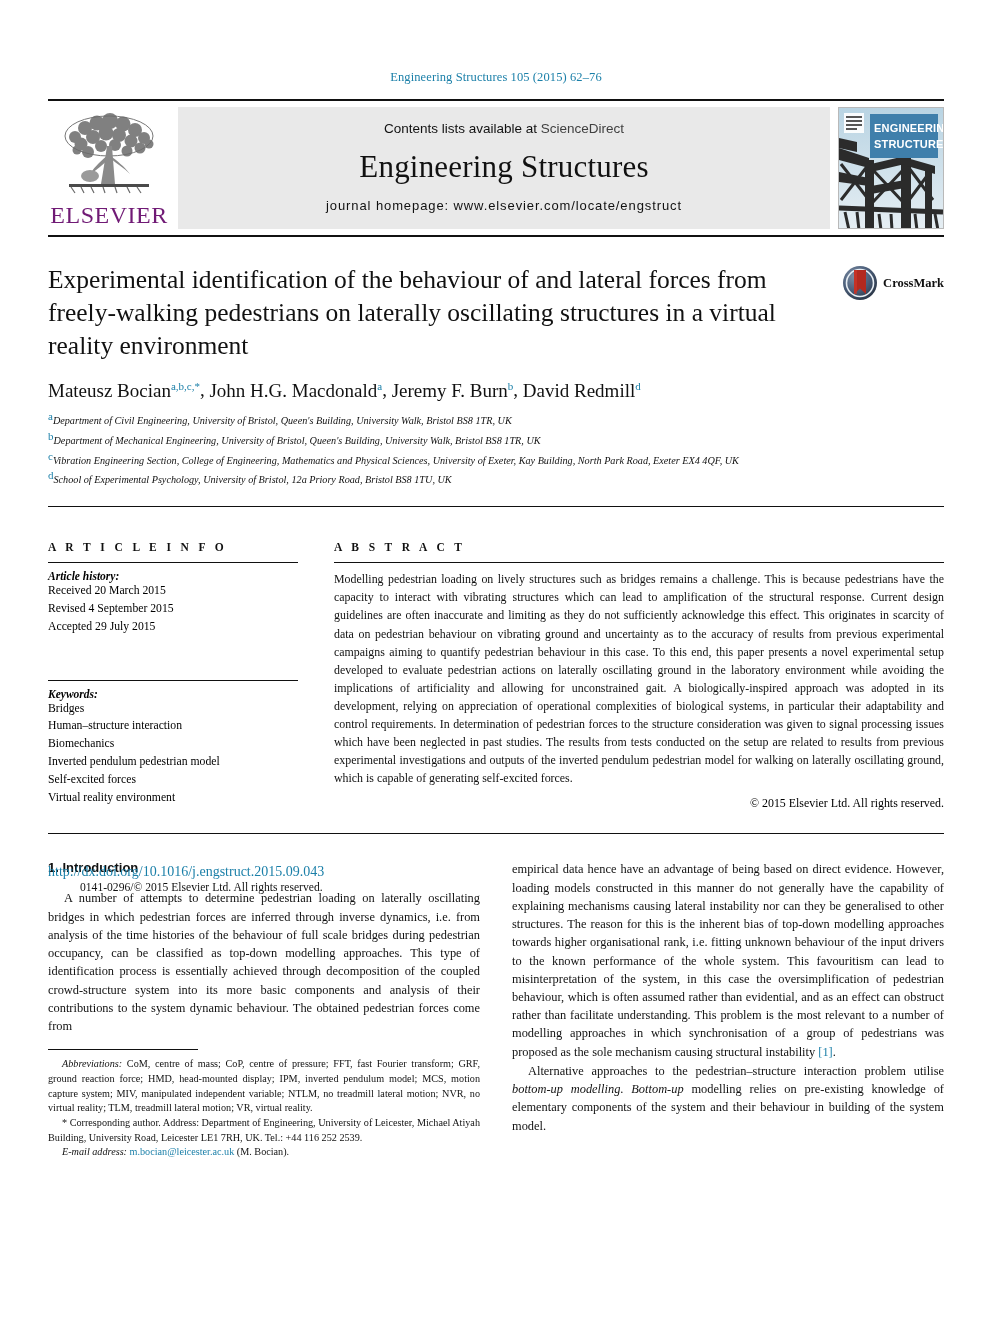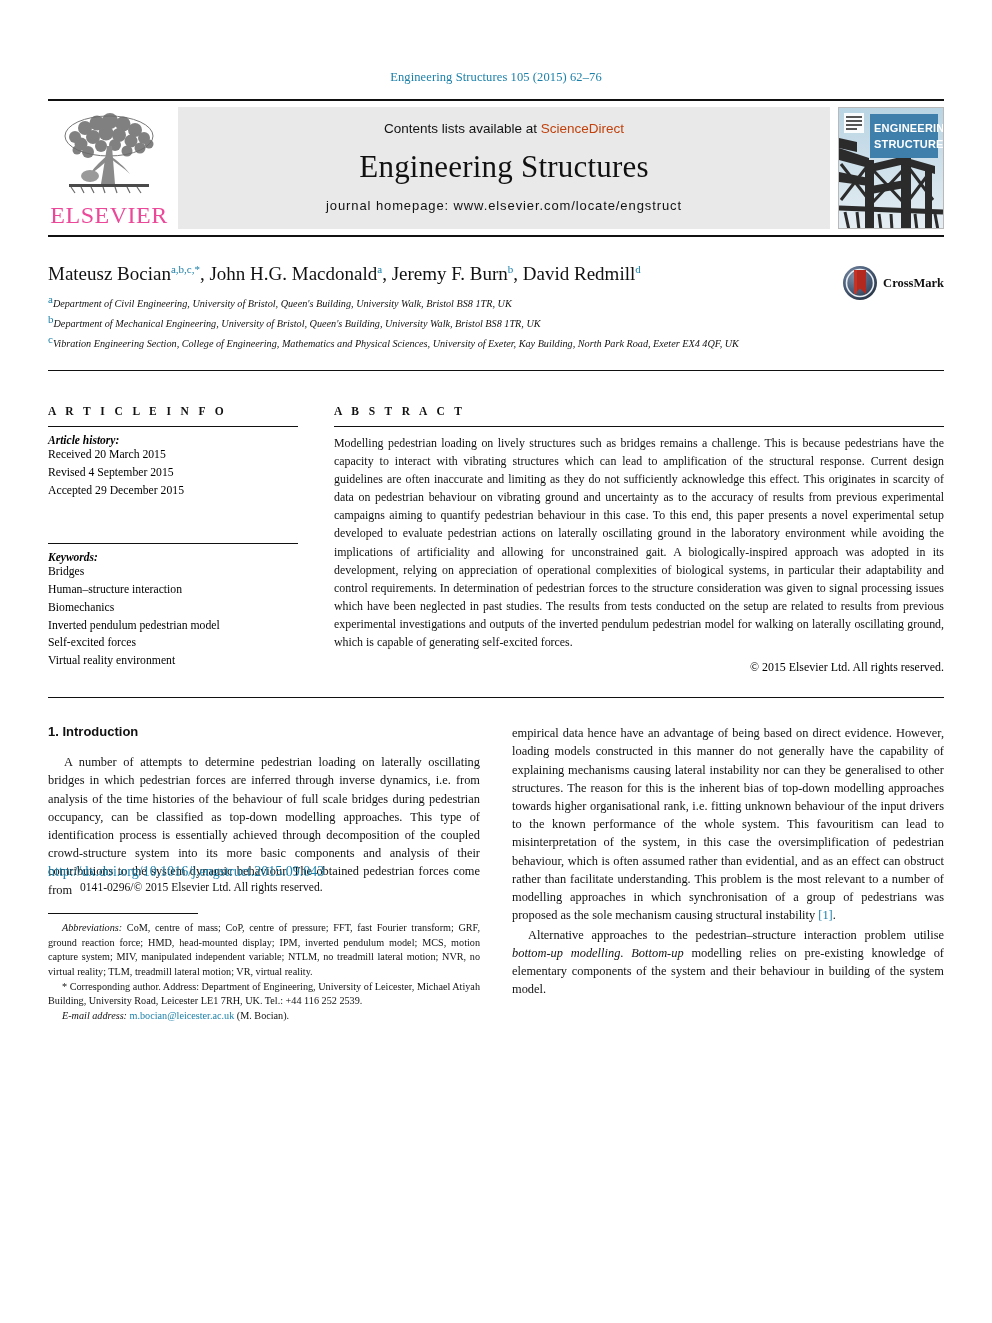--- a/index.html
+++ b/index.html
@@ -48,21 +48,21 @@
     flex: 0 0 122px;
     display: flex;
     flex-direction: column;
     align-items: center;
     justify-content: flex-end;
     padding-bottom: 2px;
   }
   .tree-svg { display:block; }
   .elsevier-word {
     font-family: "Liberation Serif", serif;
-    color: #ec4899;
+    color: #701a75;
     font-size: 24px;
     letter-spacing: .5px;
     line-height: 1;
     margin-top: 1px;
   }
   .banner {
     flex: 1 1 auto;
     background: #e9e9e9;
     margin: 0 8px;
     display: flex;
@@ -71,21 +71,21 @@
     justify-content: space-between;
     padding: 14px 0 16px 0;
     box-sizing: border-box;
   }
   .contents-line {
     font-size: 13.5px;
     font-family: "Liberation Sans", sans-serif;
     color: #111;
   }
   .contents-line .sd {
-    color: #c2410c;
+    color: #404040;
   }
   .journal-name {
     font-size: 31px;
     font-family: "Liberation Serif", serif;
     color: #111;
     letter-spacing: .2px;
   }
   .homepage-line {
     font-size: 13px;
     font-family: "Liberation Sans", sans-serif;
@@ -386,45 +386,47 @@
           </radialGradient>
         </defs>
         <circle cx="18" cy="18" r="17" fill="url(#cmg)"></circle>
         <circle cx="18" cy="18" r="13.5" fill="none" stroke="#e8eef4" stroke-width="1.6"></circle>
         <path d="M12 5 L24 5 L24 29 L18 23.5 L12 29 Z" fill="#b3291f"></path>
         <path d="M12 5 L15 5 L15 29 L12 29 Z" fill="#d0392c" opacity=".6"></path>
       </svg>
       <span class="crossmark-label">CrossMark</span>
     </div>
 
+    <h1 class="paper-title">Experimental identification of the behaviour of and lateral forces from freely-walking pedestrians on laterally oscillating structures in a virtual reality environment</h1>
 
     <div class="authors">
       <span><span>Mateusz Bocian</span><sup>a,b,c,*</sup></span>,
       <span><span>John H.G. Macdonald</span><sup>a</sup></span>,
       <span><span>Jeremy F. Burn</span><sup>b</sup></span>,
       <span><span>David Redmill</span><sup>d</sup></span>
     </div>
 
     <div class="affils">
       <div class="affil"><sup>a</sup><span>Department of Civil Engineering, University of Bristol, Queen's Building, University Walk, Bristol BS8 1TR, UK</span></div>
       <div class="affil"><sup>b</sup><span>Department of Mechanical Engineering, University of Bristol, Queen's Building, University Walk, Bristol BS8 1TR, UK</span></div>
       <div class="affil"><sup>c</sup><span>Vibration Engineering Section, College of Engineering, Mathematics and Physical Sciences, University of Exeter, Kay Building, North Park Road, Exeter EX4 4QF, UK</span></div>
+      <div class="affil"><sup>d</sup><span>School of Experimental Psychology, University of Bristol, 12a Priory Road, Bristol BS8 1TU, UK</span></div>
     </div>
   </div>
 
   <div class="rule-thin"></div>
 
   <div class="info-abstract">
     <div class="col-info">
       <div class="section-head">A R T I C L E   I N F O</div>
       <div class="hrule"></div>
       <div class="hist-label">Article history:</div>
       <div class="hist-item">Received 20 March 2015</div>
       <div class="hist-item">Revised 4 September 2015</div>
-      <div class="hist-item">Accepted 29 December 2015</div>
+      <div class="hist-item">Accepted 29 July 2015</div>
 
       <div class="kw-block">
         <div class="hrule"></div>
         <div class="kw-label">Keywords:</div>
         <div class="kw-item">Bridges</div>
         <div class="kw-item">Human–structure interaction</div>
         <div class="kw-item">Biomechanics</div>
         <div class="kw-item">Inverted pendulum pedestrian model</div>
         <div class="kw-item">Self-excited forces</div>
         <div class="kw-item">Virtual reality environment</div>

